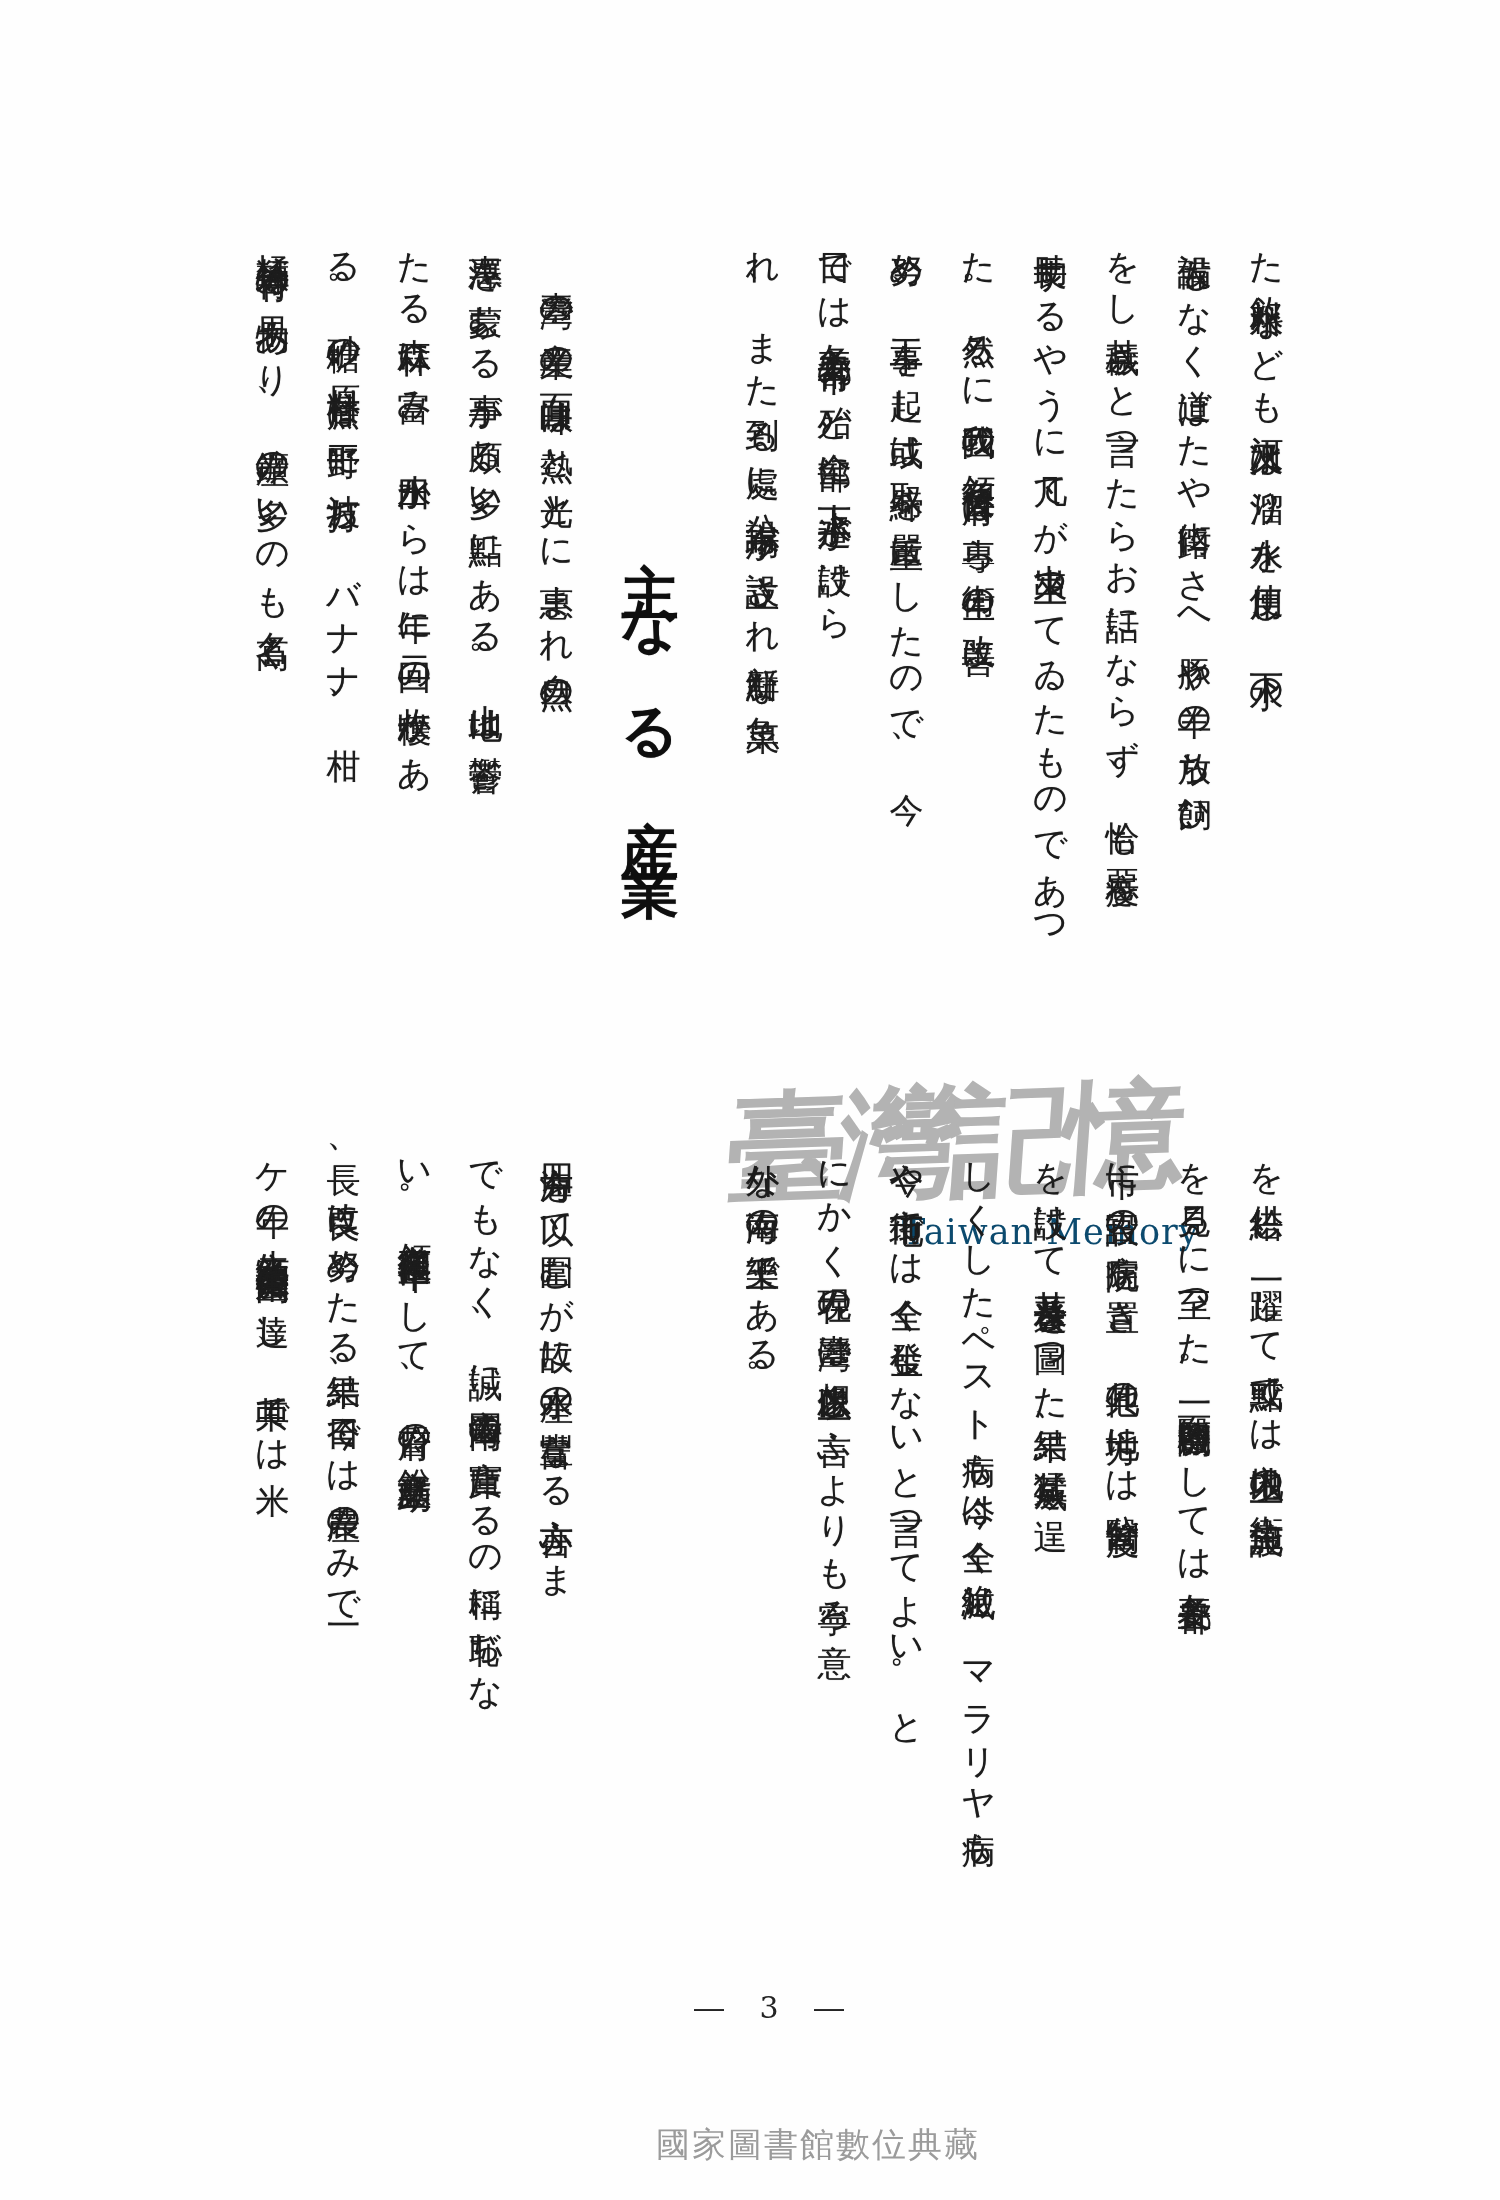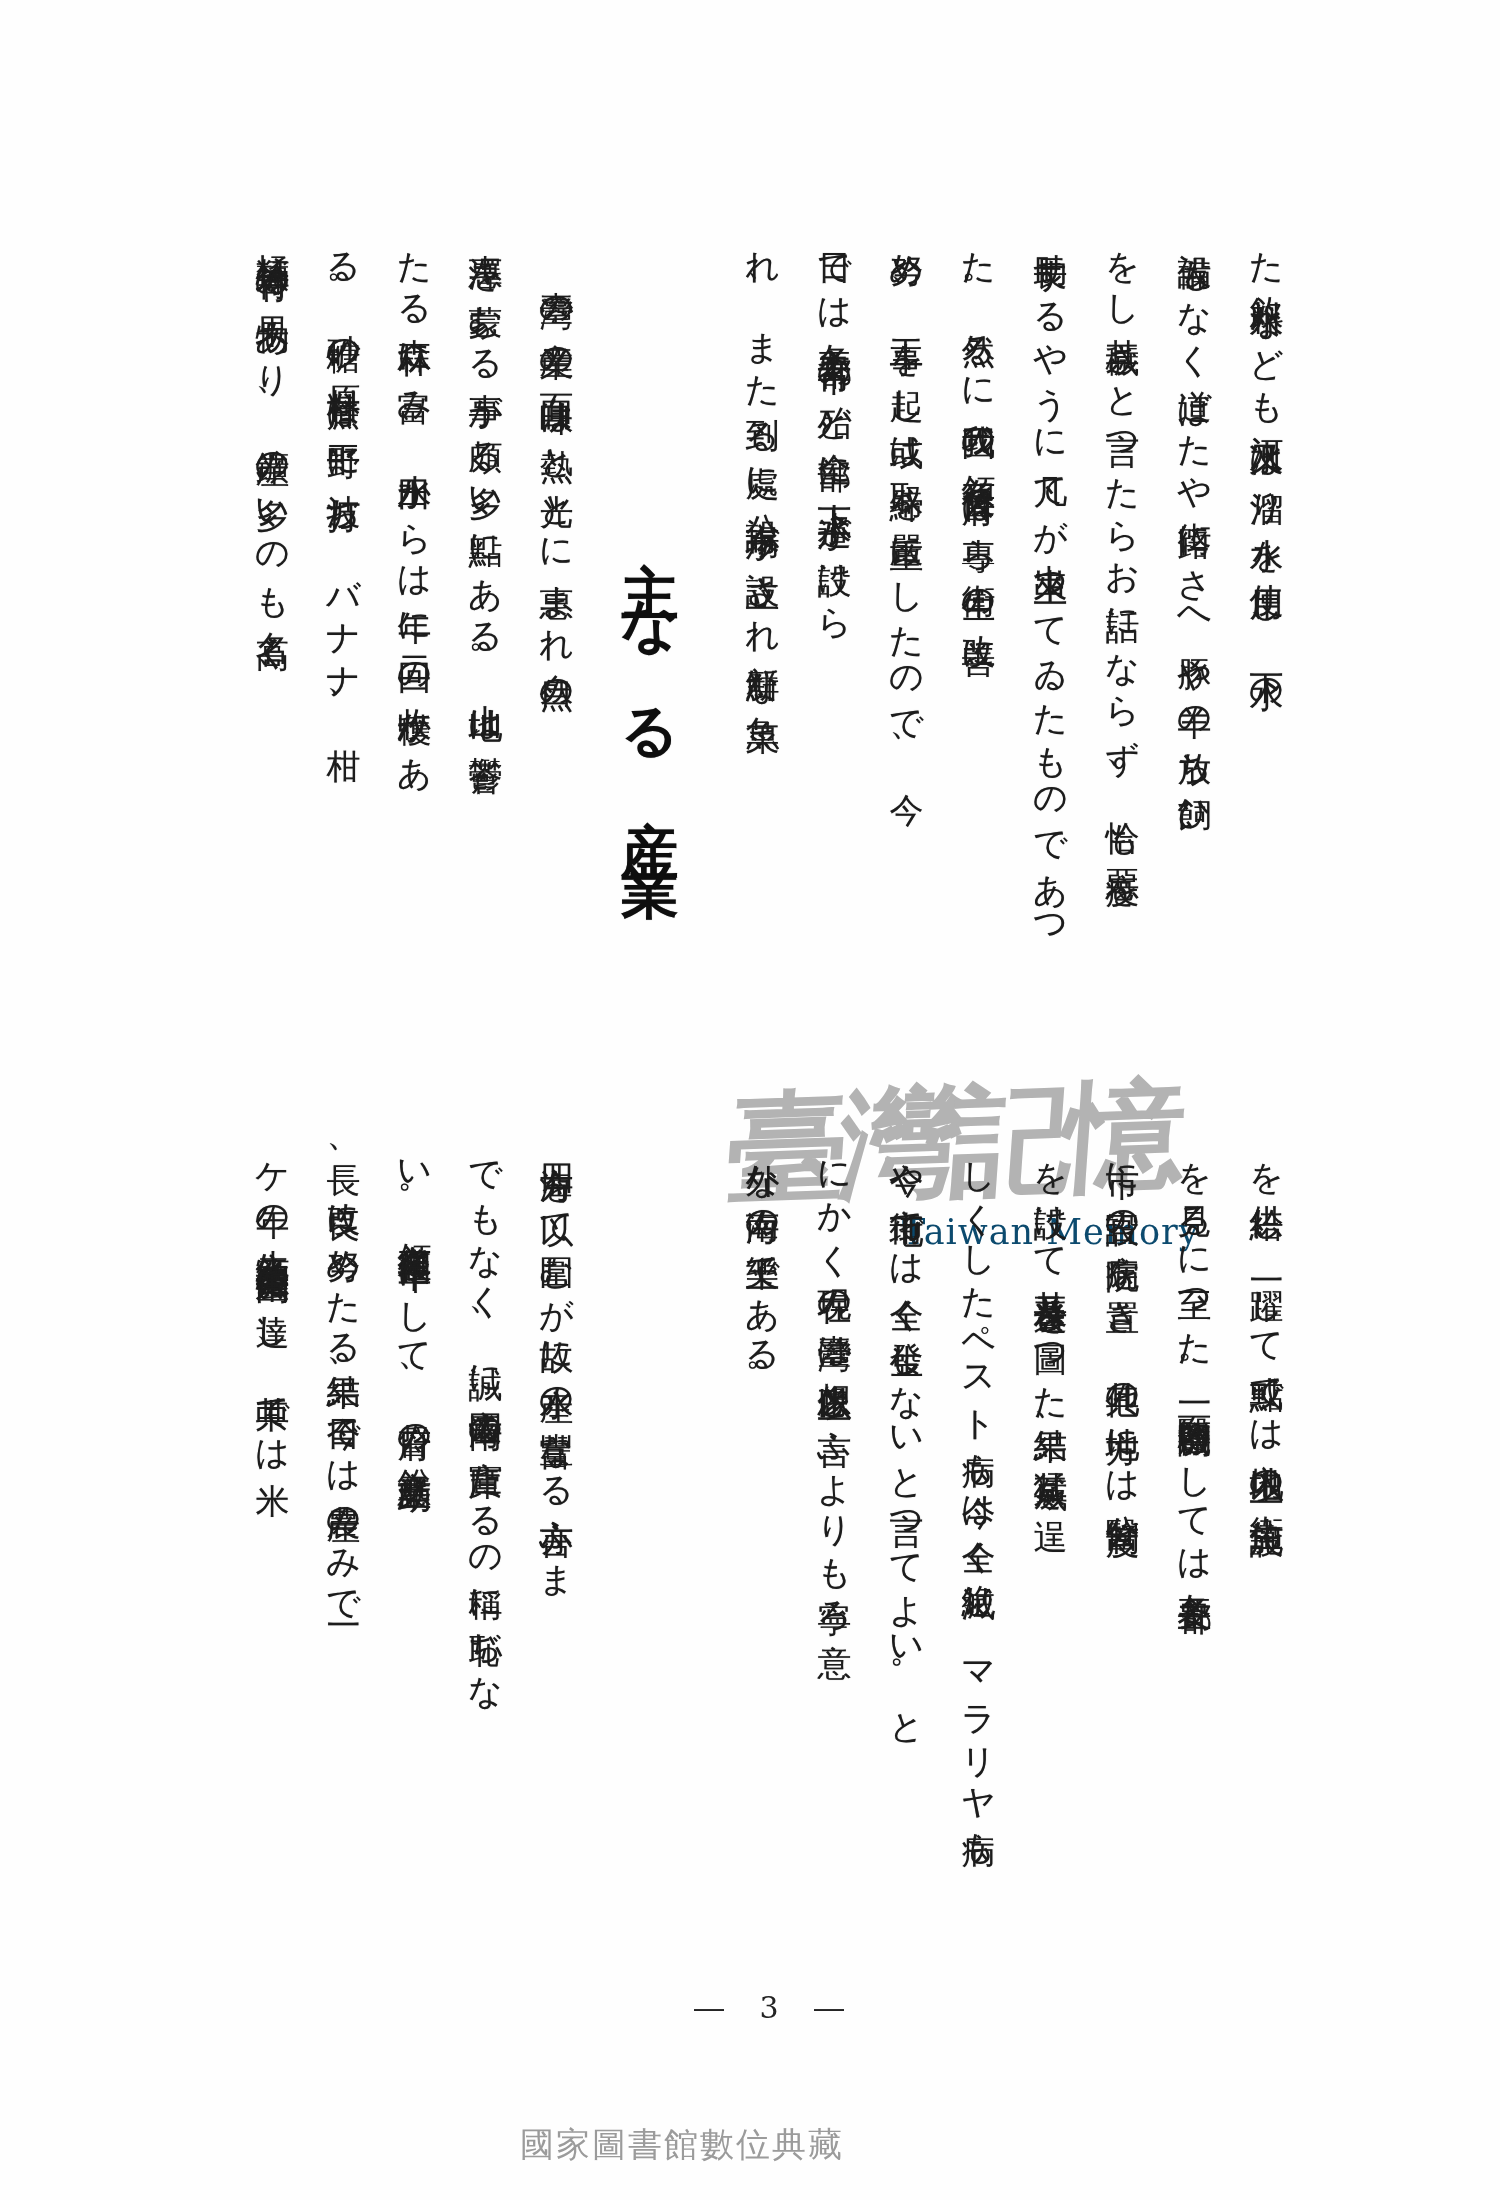--- a/index.html
+++ b/index.html
@@ -81,21 +81,21 @@
     text-align:center;
     font-size:30px;
     color:#242424;
     word-spacing:22px;
     letter-spacing:2px;
   }
   .library-caption{
     position:absolute;
     left:520px;top:2122px;
     width:460px;
-    text-align:left;
+    text-align:right;
     font-size:34px;
     letter-spacing:2px;
     color:#9b9b9b;
   }
 </style>
 </head>
 <body>
 
 <div class="page">
 

